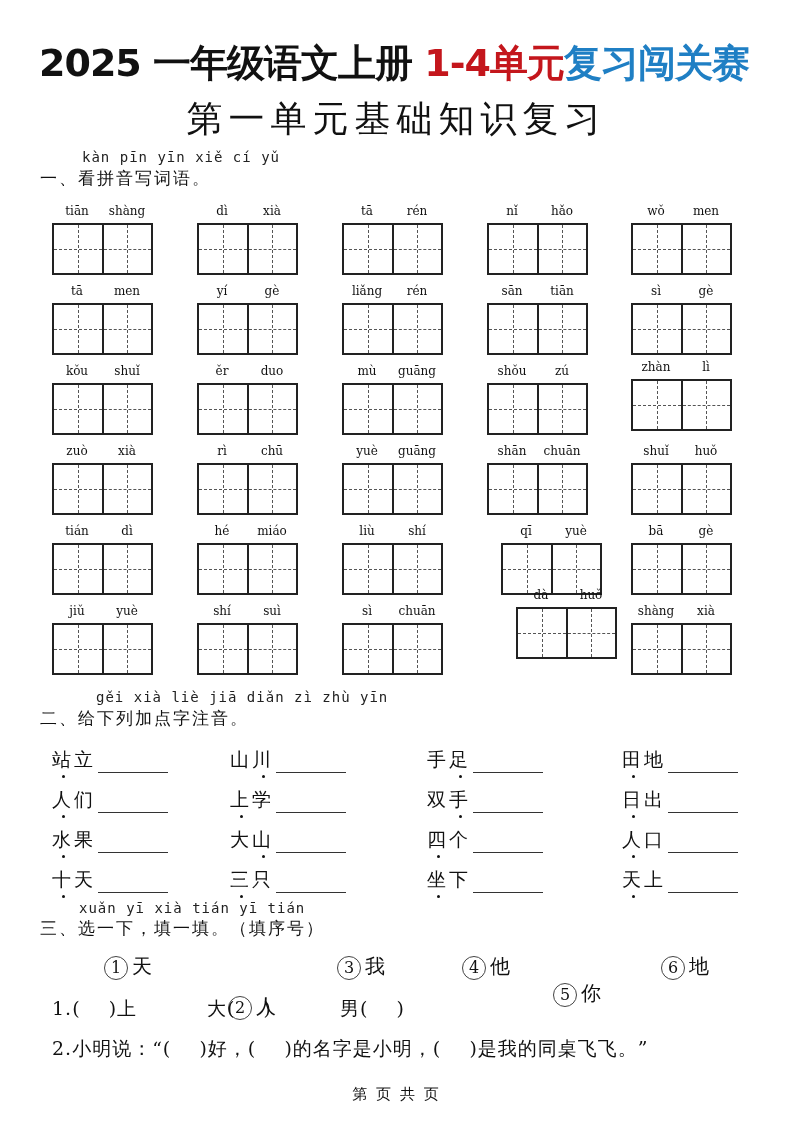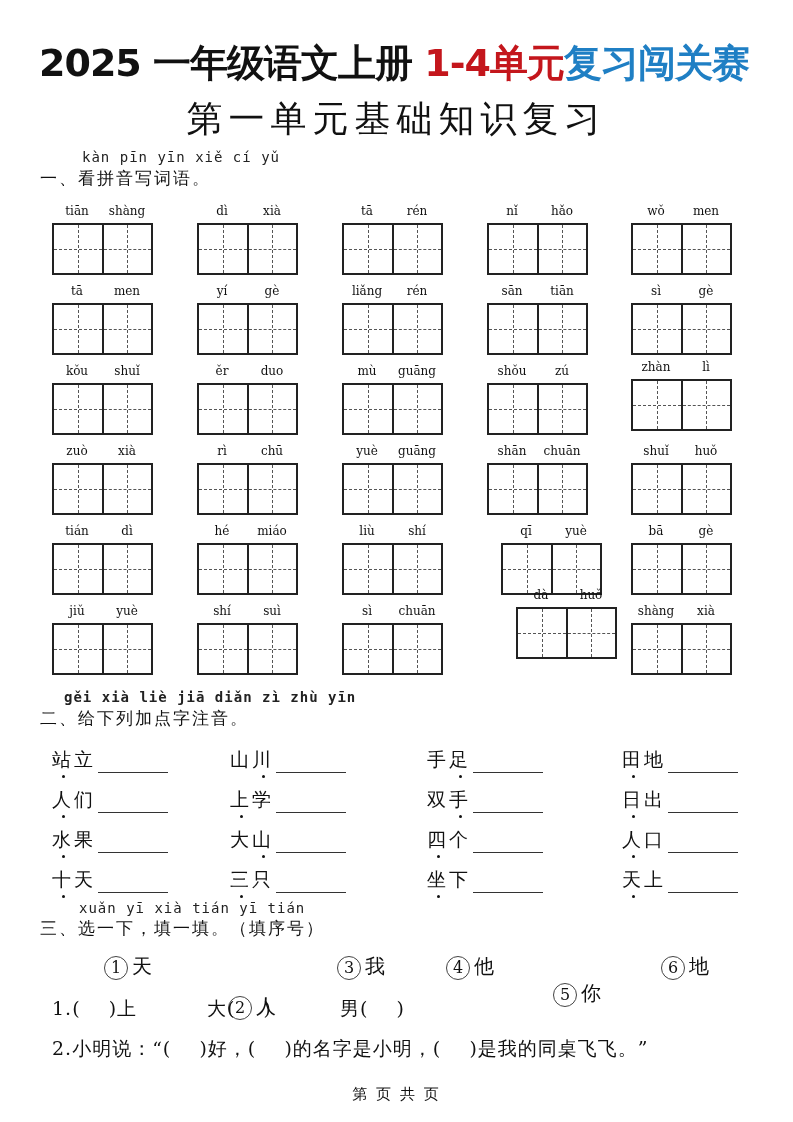--- a/index.html
+++ b/index.html
@@ -332,21 +332,21 @@
         <span>shàng</span>
         <span>xià</span>
       </div>
       <div class="grid">
         <div class="cell"></div>
         <div class="cell"></div>
       </div>
     </div>
   </div>
 
-<div class="sec-pinyin" style="top:689px;left:64px;font-weight:bold;">gěi xià liè jiā diǎn zì  zhù yīn</div>
+<div class="sec-pinyin" style="top:689px;left:96px;">gěi xià liè jiā diǎn zì  zhù yīn</div>
 <div class="sec-title" style="top:703px;left:40px;">二、给下列加点字注音。</div>
 <div id="ann">
     <div class="ann" style="left: 52px; top: 747px;">
       <span class="ch dot">站</span>
       <span class="ch">立</span>
       <span class="blank"></span>
     </div>
     <div class="ann" style="left: 230px; top: 747px;">
       <span class="ch">山</span>
       <span class="ch dot">川</span>
@@ -423,21 +423,21 @@
       <span class="blank"></span>
     </div>
   </div>
 
 <div class="sec-pinyin" style="top:900px;left:79px;">xuǎn yī  xià   tián yī tián</div>
 <div class="sec-title" style="top:913px;left:40px;">三、选一下，填一填。（填序号）</div>
 <div class="opts" id="opts">
     <div class="opt" style="left: 104px; top: 0px;"><span class="num">1</span><span>天</span></div>
     <div class="opt" style="left: 228px; top: 12px; margin-top: 28px;"><span class="num">2</span><span>人</span></div>
     <div class="opt" style="left: 337px; top: 0px;"><span class="num">3</span><span>我</span></div>
-    <div class="opt" style="left: 446px; top: 0px;"><span class="num">4</span><span>他</span></div>
+    <div class="opt" style="left: 462px; top: 0px;"><span class="num">4</span><span>他</span></div>
     <div class="opt" style="left: 553px; top: 0px; margin-top: 27px;"><span class="num">5</span><span>你</span></div>
     <div class="opt" style="left: 661px; top: 0px;"><span class="num">6</span><span>地</span></div>
   </div>
 <div class="q" style="top:996px;left:52px;">1.(    )上</div>
 <div class="q" style="top:996px;left:207px;">大(    )</div>
 <div class="q" style="top:996px;left:340px;">男(    )</div>
 <div class="q" style="top:1036px;left:52px;">2.小明说：“(    )好，(    )的名字是小明，(    )是我的同桌飞飞。”</div>
 
 <div class="footer">第 页 共 页</div>
 

